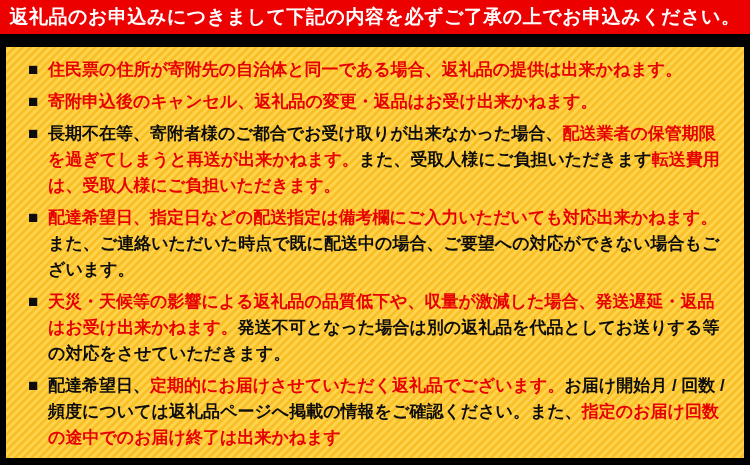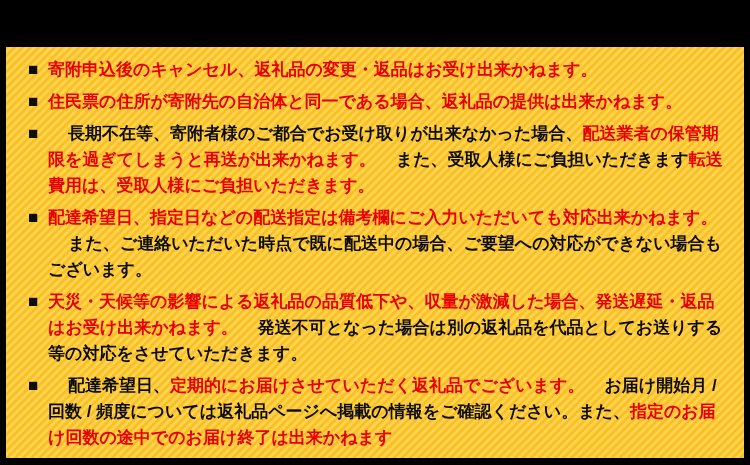--- a/index.html
+++ b/index.html
@@ -60,36 +60,39 @@
     text-indent: -20px;
     text-align: left;
   }
   .bullet {
     display: inline-block;
     width: 20px;
     text-indent: 0;
     color: #0d0d0d;
   }
   .seg.red { color: #e60000; }
-  .seg.blk { color: #0d0d0d; padding-left: 20px; }
+  .seg.blk { color: #0d0d0d; }
 </style>
 </head>
 <body>
 
 <div class="page">
 
+  <div class="header">
+    <span>返礼品のお申込みにつきまして下記の内容を必ずご了承の上でお申込みください。</span>
+  </div>
 
   <div class="panel">
 
     <p class="item">
-      <span class="bullet">■</span><span class="seg red">寄附申込後のキャンセル、返礼品の変更・返品はお受け出来かねます。</span>
+      <span class="bullet">■</span><span class="seg red">住民票の住所が寄附先の自治体と同一である場合、返礼品の提供は出来かねます。</span>
     </p>
 
     <p class="item">
-      <span class="bullet">■</span><span class="seg red">住民票の住所が寄附先の自治体と同一である場合、返礼品の提供は出来かねます。</span>
+      <span class="bullet">■</span><span class="seg red">寄附申込後のキャンセル、返礼品の変更・返品はお受け出来かねます。</span>
     </p>
 
     <p class="item">
       <span class="bullet">■</span><span class="seg blk">長期不在等、寄附者様のご都合でお受け取りが出来なかった場合、</span><span class="seg red">配送業者の保管期限を過ぎてしまうと再送が出来かねます。</span><span class="seg blk">また、受取人様にご負担いただきます</span><span class="seg red">転送費用は、受取人様にご負担いただきます。</span>
     </p>
 
 
     <p class="item">
       <span class="bullet">■</span><span class="seg red">配達希望日、指定日などの配送指定は備考欄にご入力いただいても対応出来かねます。</span><span class="seg blk">また、ご連絡いただいた時点で既に配送中の場合、ご要望への対応ができない場合もございます。</span>
     </p>

